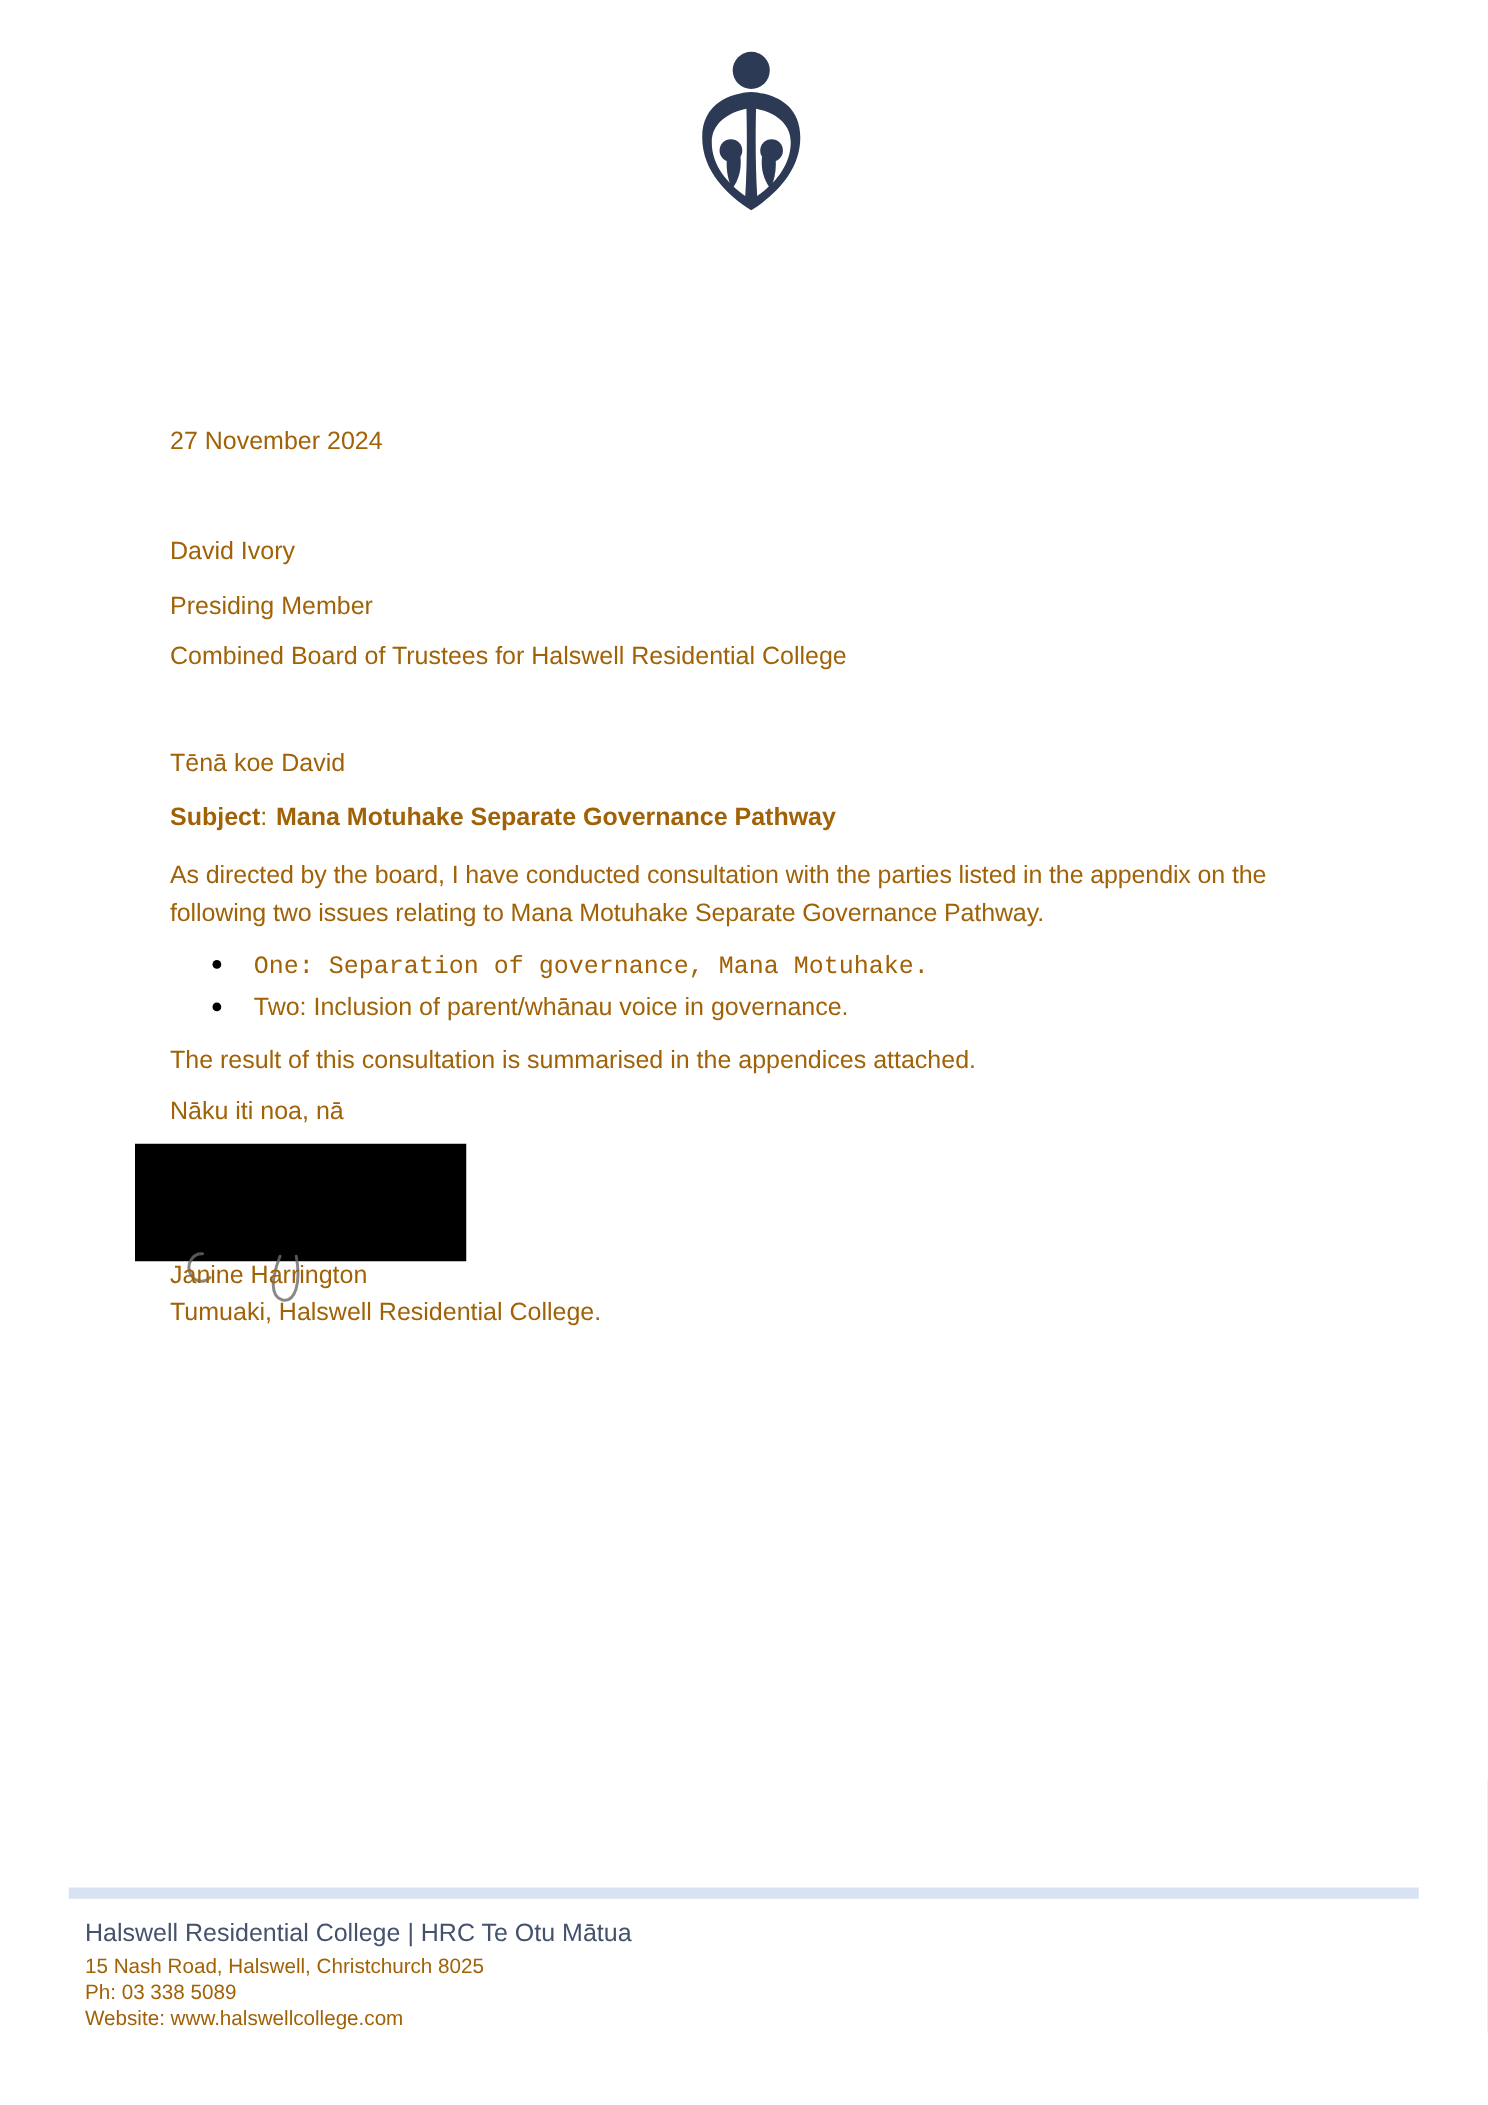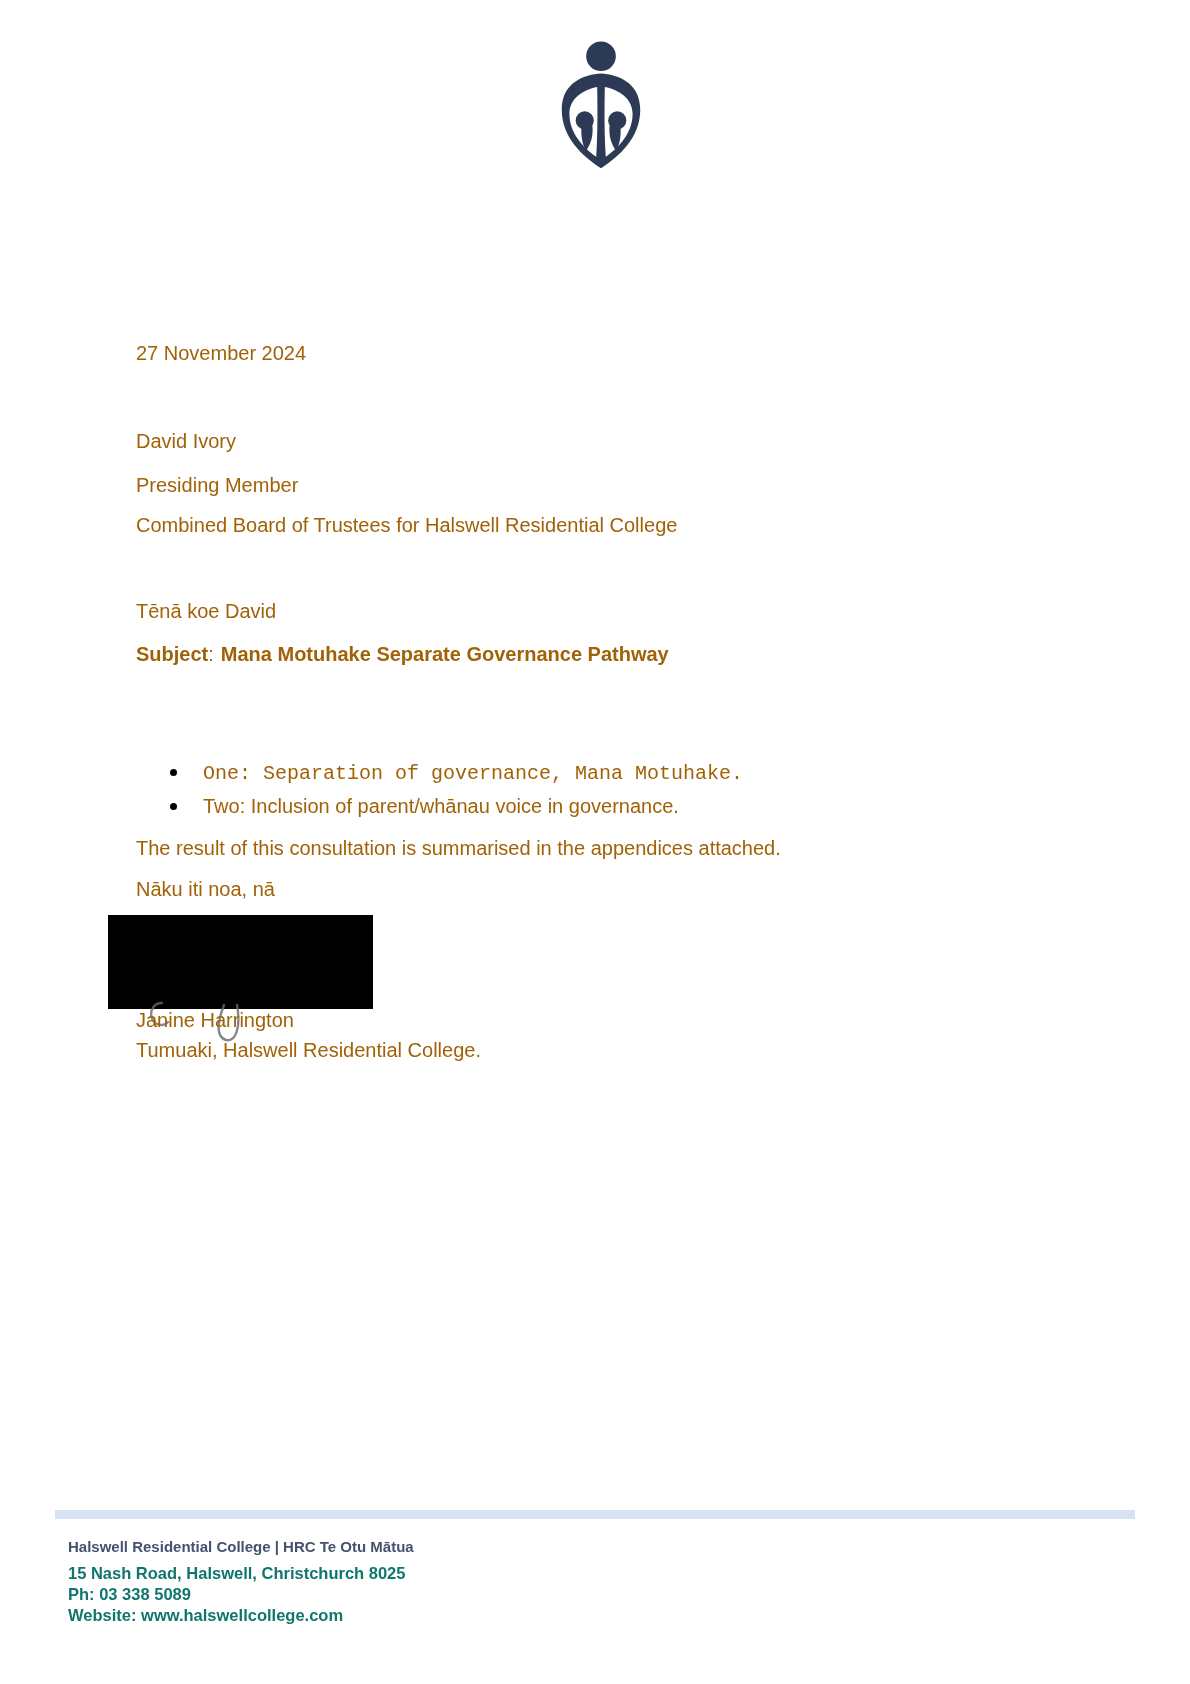--- a/index.html
+++ b/index.html
@@ -45,31 +45,29 @@
   }
   .sig-strokes { position: absolute; left: 138px; top: 983px; }
   .footer-bar {
     position: absolute;
     left: 55px; top: 1510px;
     width: 1080px; height: 9px;
   }
   .footer-org {
     position: absolute;
     left: 68px; top: 1535px;
-    font-size: 15px;
+    font-size: 20px;
     line-height: 24px;
-    font-weight: bold;
   }
   .footer-line {
     position: absolute;
     left: 68px;
     font-size: 16.5px;
     line-height: 20px;
-    color: #0f766e;
-    font-weight: bold;
+    color: #a16207;
   }
   .logo-wrap { position: absolute; left: 553px; top: 40px; }
 </style>
 </head>
 <body>
 
 <div class="page">
 
   <div class="logo-wrap">
     <svg width="96" height="134" viewBox="0 0 100 140" aria-hidden="true">
@@ -107,20 +105,21 @@
   <div class="abs body-text" style="left:136px; top:472px;">Presiding Member</div>
 
   <div class="abs body-text" style="left:136px; top:512px;">Combined Board of Trustees for Halswell Residential College</div>
 
   <div class="abs body-text" style="left:136px; top:598px;">Tēnā koe David</div>
 
   <div class="abs body-text" style="left:136px; top:641px;">
     <span class="bold">Subject</span><span class="subject-sep">:</span><span class="bold">Mana Motuhake Separate Governance Pathway</span>
   </div>
 
+  <div class="abs body-text para" style="left:136px; top:685px;">As directed by the board, I have conducted consultation with the parties listed in the appendix on the following two issues relating to Mana Motuhake Separate Governance Pathway.</div>
 
   <div class="bullet-row body-text" style="top:761px;font-family:Liberation Mono, monospace;">
     <span class="bullet-dot"></span><span>One: Separation of governance, Mana Motuhake.</span>
   </div>
 
   <div class="bullet-row body-text" style="top:793px;">
     <span class="bullet-dot"></span><span>Two: Inclusion of parent/whānau voice in governance.</span>
   </div>
 
   <div class="abs body-text" style="left:136px; top:835px;">The result of this consultation is summarised in the appendices attached.</div>

